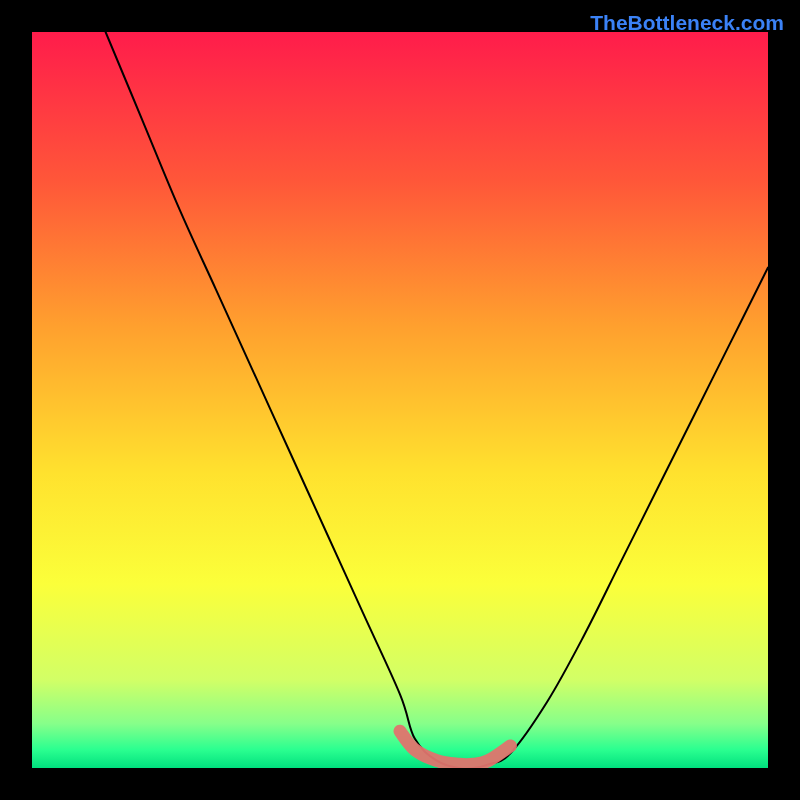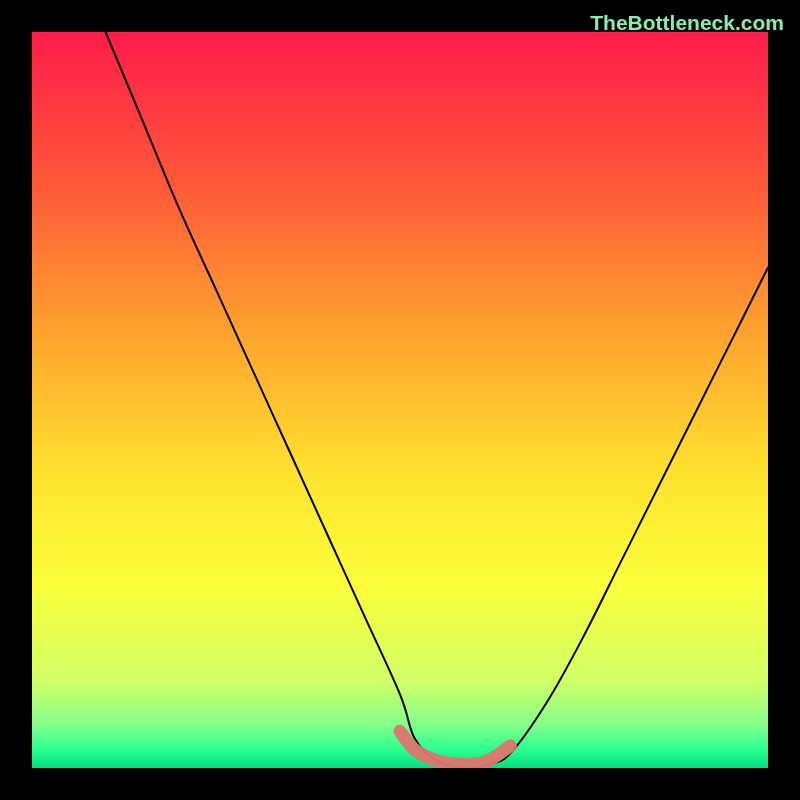--- a/index.html
+++ b/index.html
@@ -19,21 +19,21 @@
     overflow: hidden;
   }
   .gradient-bg {
     position: absolute;
     inset: 0;
   }
   .watermark {
     position: absolute;
     font-family: Arial, Helvetica, sans-serif;
     font-weight: 600;
-    color: #86efac;
+    color: #3b82f6;
     white-space: nowrap;
   }
   svg.curve {
     position: absolute;
     inset: 0;
   }
 </style>
 </head>
 <body>
 

